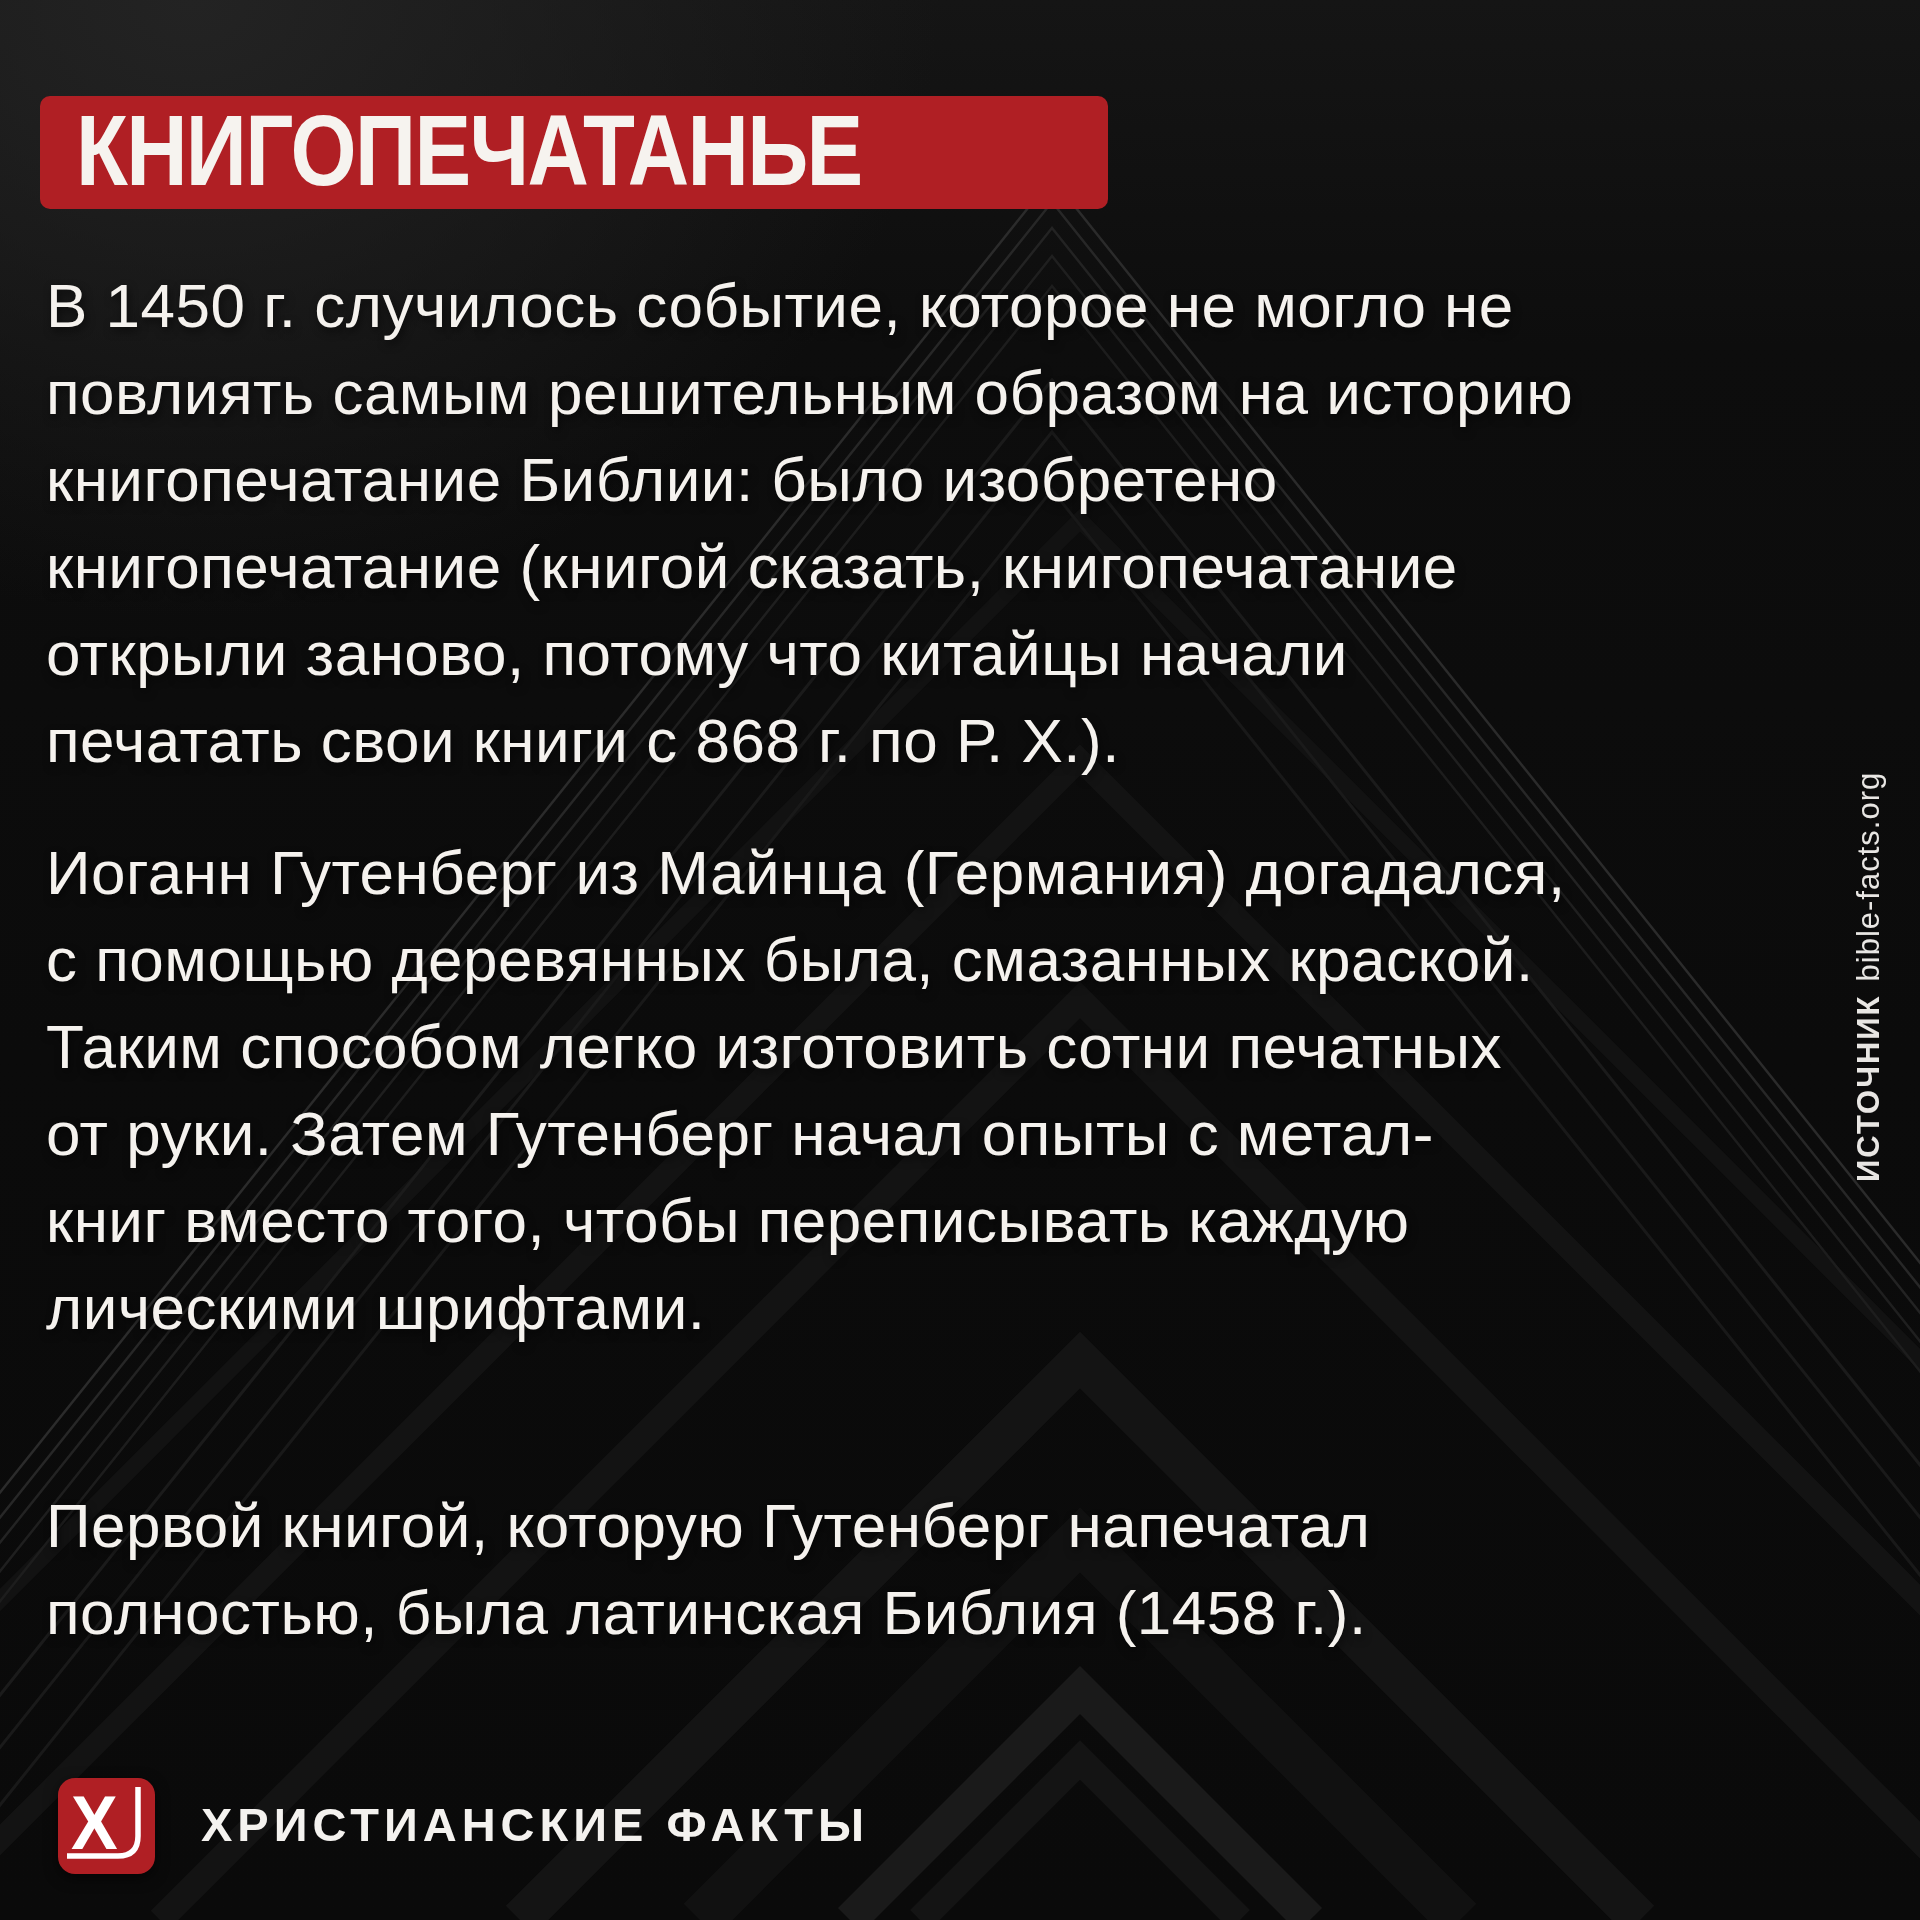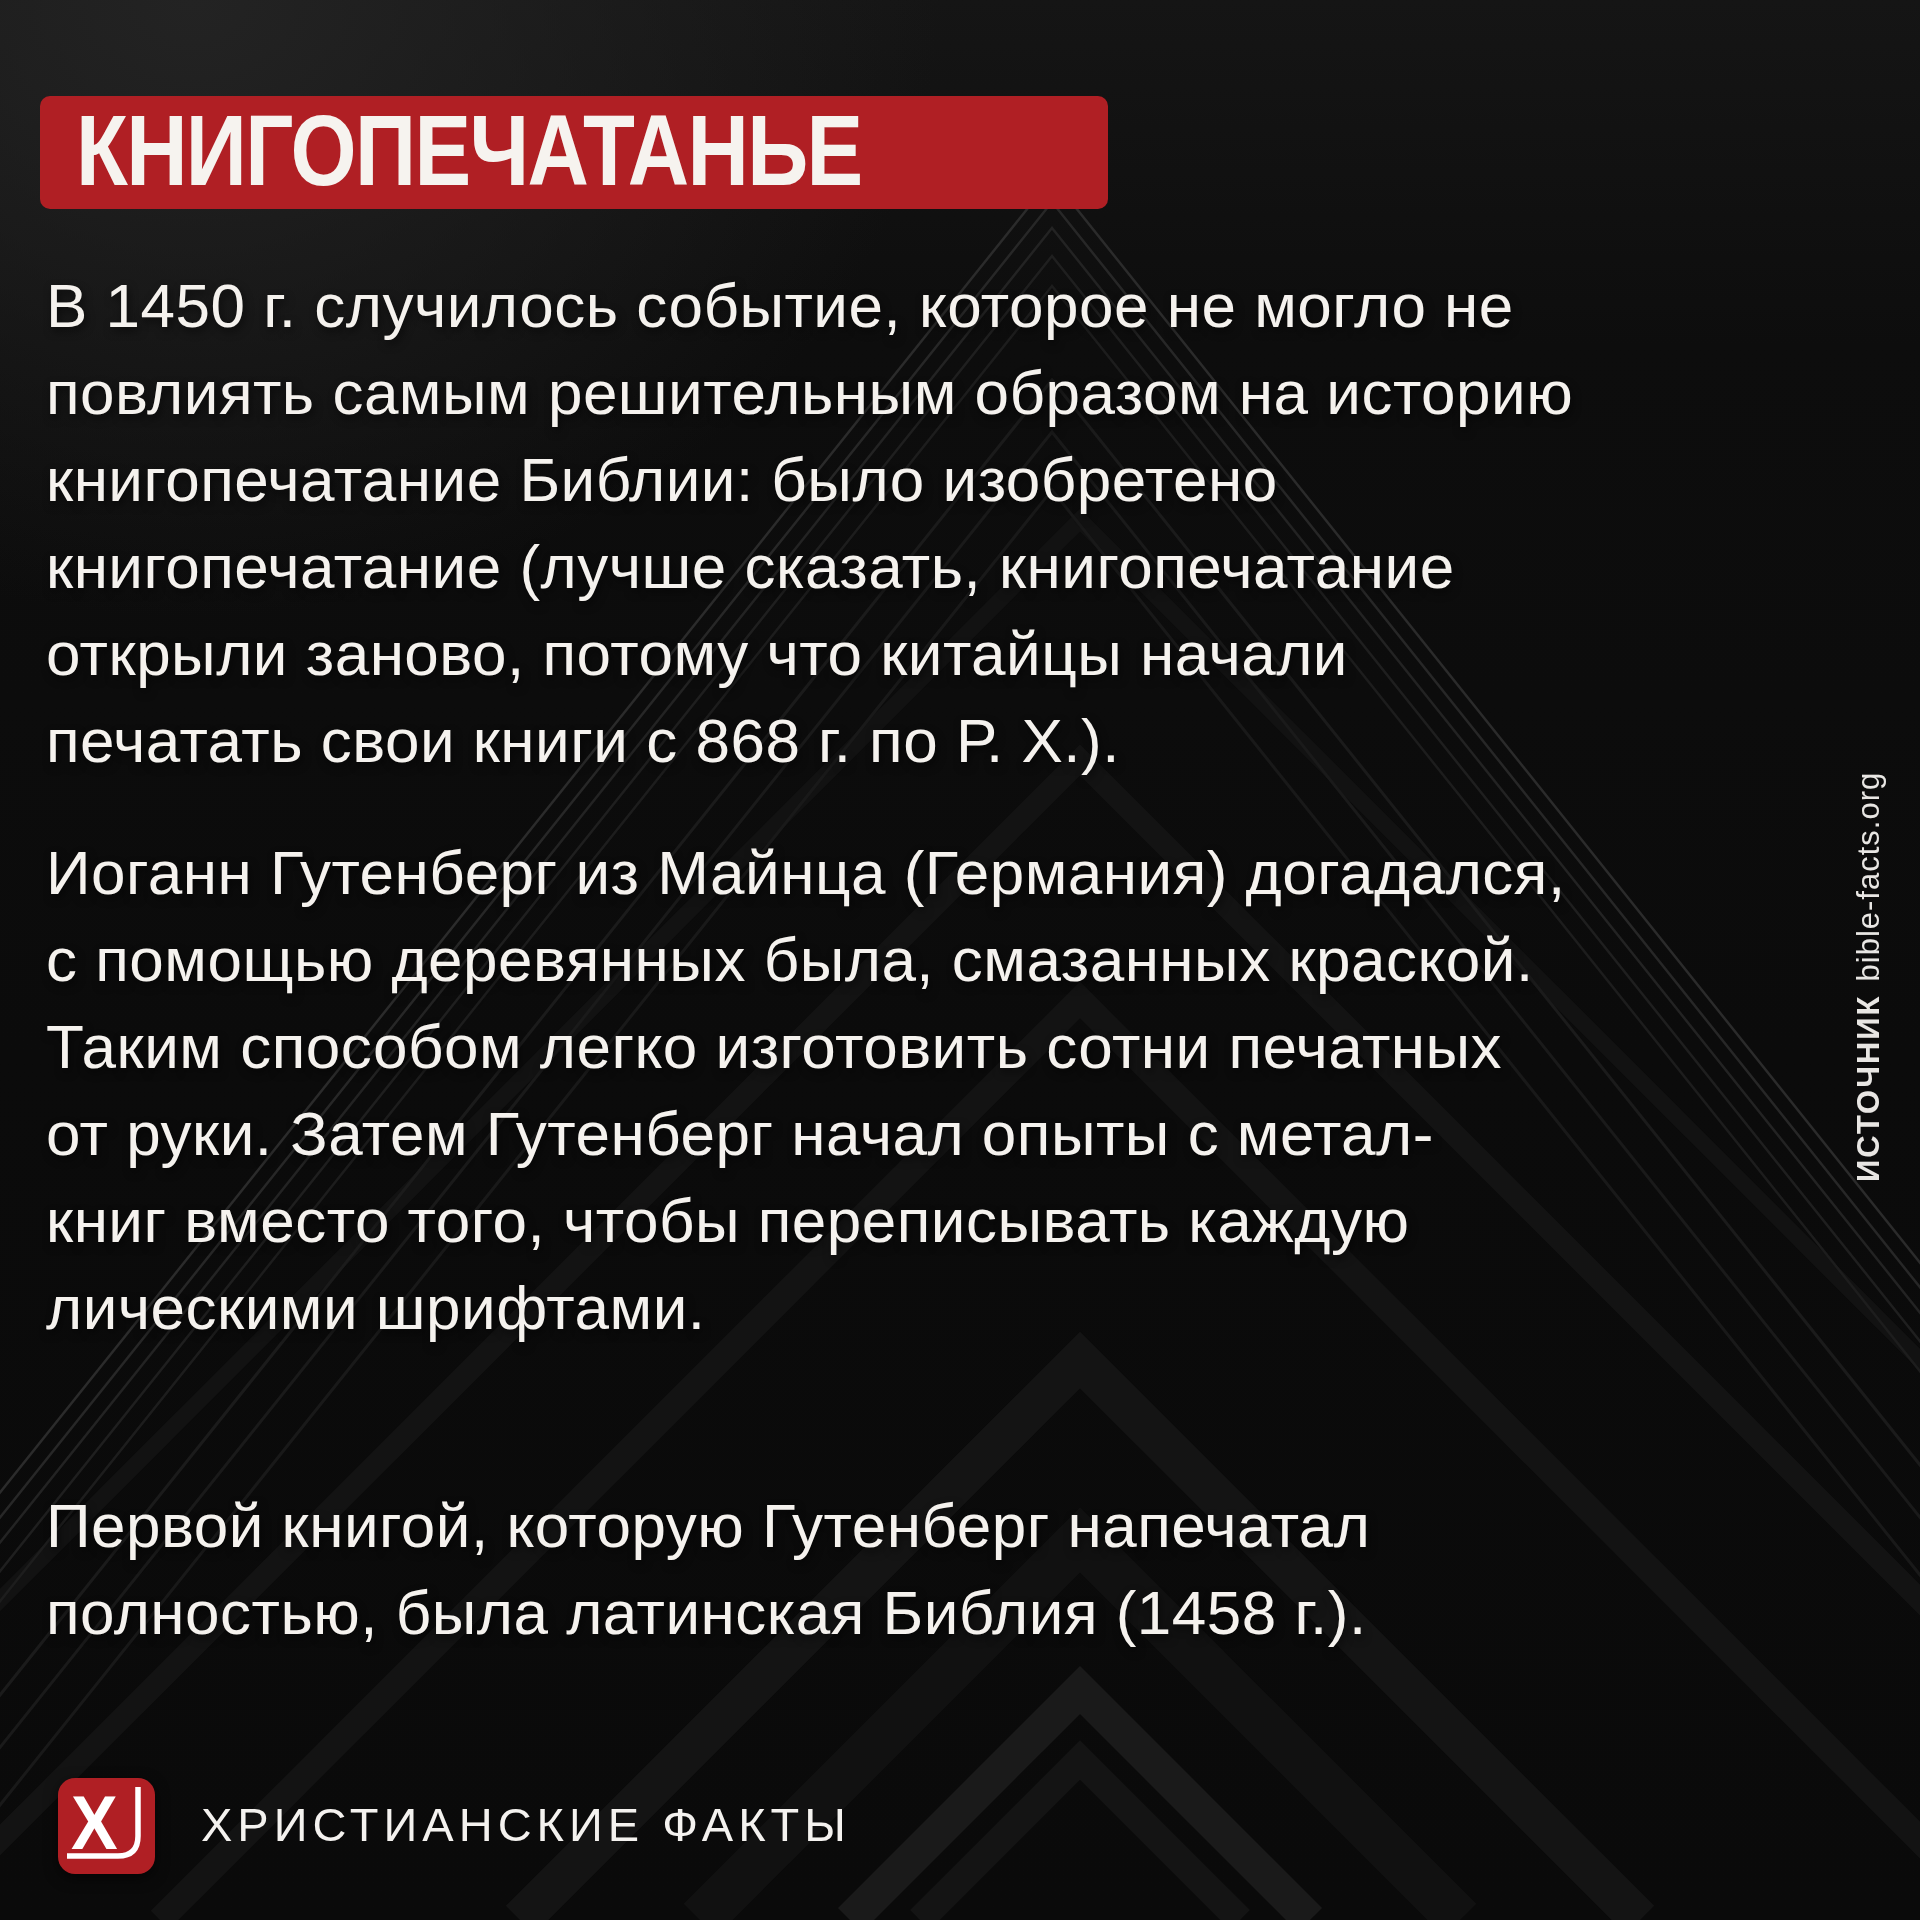--- a/index.html
+++ b/index.html
@@ -100,21 +100,21 @@
     transform: scaleY(1.08);
     padding-bottom: 6px;
   }
   .brand-logo svg.logo-bracket {
     position: absolute; inset: 0;
     width: 97px; height: 96px;
   }
   .brand-name {
     color: #f4f2ef;
     font-size: 47px;
-    font-weight: 400;
+    font-weight: 700;
     letter-spacing: 5px;
     white-space: nowrap;
     padding-bottom: 4px;
   }
 </style>
 </head>
 <body>
 
 <div class="card">
 
@@ -139,21 +139,21 @@
   </svg>
 
   <div class="title-badge">
     <span class="title-text">КНИГОПЕЧАТАНЬЕ</span>
   </div>
 
   <div class="para" id="para-1">
     <div class="line">В 1450 г. случилось событие, которое не могло не</div>
     <div class="line">повлиять самым решительным образом на историю</div>
     <div class="line">книгопечатание Библии: было изобретено</div>
-    <div class="line">книгопечатание (лучше сказать, книгопечатание</div>
+    <div class="line">книгопечатание (книгой сказать, книгопечатание</div>
     <div class="line">открыли заново, потому что китайцы начали</div>
     <div class="line">печатать свои книги с 868 г. по Р. Х.).</div>
   </div>
 
   <div class="para" id="para-2">
     <div class="line">Иоганн Гутенберг из Майнца (Германия) догадался,</div>
     <div class="line">с помощью деревянных была, смазанных краской.</div>
     <div class="line">Таким способом легко изготовить сотни печатных</div>
     <div class="line">от руки. Затем Гутенберг начал опыты с метал-</div>
     <div class="line">книг вместо того, чтобы переписывать каждую</div>

